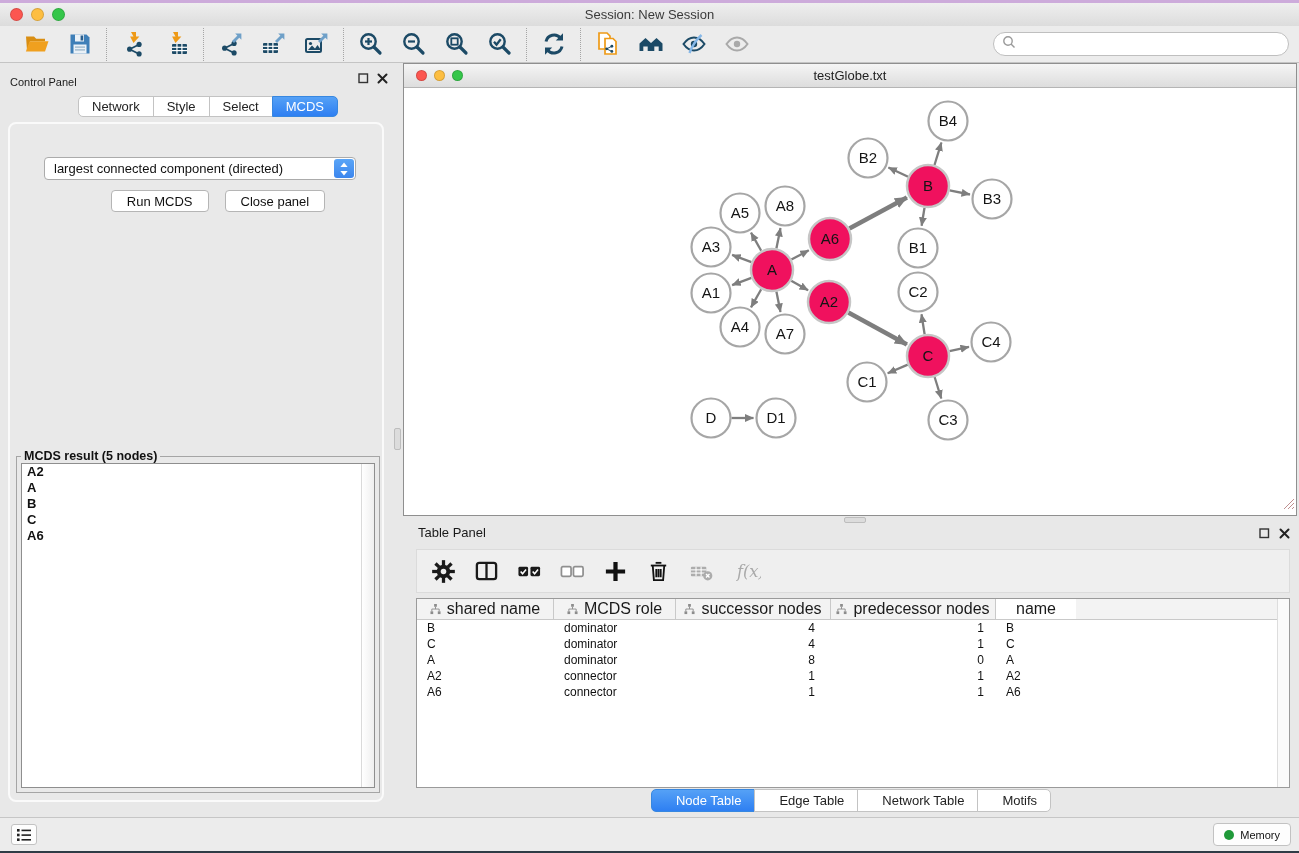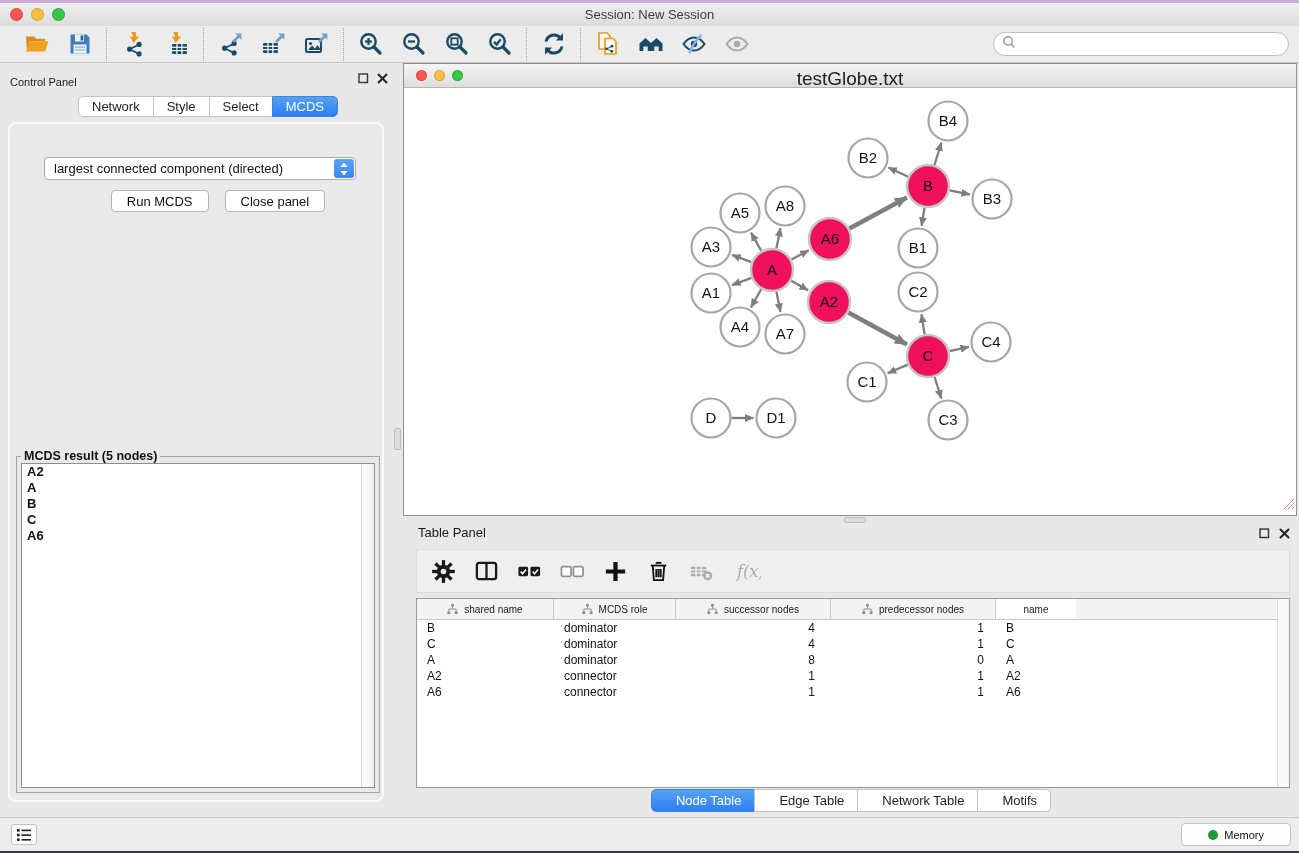--- a/index.html
+++ b/index.html
@@ -51,49 +51,49 @@
 
   
   .v-handle { position:absolute; left:394px; top:428px; width:7px; height:22px; background:#DCDCDC; border:1px solid #BDBDBD; border-radius:2px; }
   .h-handle { position:absolute; left:844px; top:517px; width:22px; height:6px; background:#DCDCDC; border:1px solid #BDBDBD; border-radius:2px; }
 
   
   .net-window { position:absolute; left:403px; top:63px; width:894px; height:453px; background:#fff; border:1px solid #8F8F8F; }
   .net-titlebar { position:relative; height:24px; background:linear-gradient(#F5F5F5,#DDDDDD); border-bottom:1px solid #B5B5B5; }
   .net-traffic { position:absolute; left:12px; top:6px; display:flex; gap:7px; }
   .ntl { width:11px; height:11px; border-radius:50%; border:1px solid rgba(0,0,0,.15); }
-  .net-title { position:absolute; left:0; right:0; top:4px; text-align:center; font-size:19px; color:#222; }
+  .net-title { position:absolute; left:0; right:0; top:4px; text-align:center; font-size:13px; color:#222; }
   .net-canvas { position:absolute; left:0; right:0; top:25px; bottom:0; overflow:hidden; }
   .corner-grip { position:absolute; right:1px; bottom:1px; }
   .corner-tl { position:absolute; left:0px; top:0px; width:0; height:0; border-top:6px solid #C96A5A; border-right:6px solid transparent; }
 
   
   .table-panel { position:absolute; left:403px; top:525px; width:896px; height:292px; background:#E8E8E8; }
   .tp-title { position:absolute; left:15px; top:0px; font-size:13px; color:#1A1A1A; }
   .tp-float { left:855px; top:2px; } .tp-close { left:875px; top:2px; }
   .tp-toolbar { position:absolute; left:13px; right:9px; top:24px; height:44px; background:#EFEFEF; border:1px solid #DBDBDB; display:flex; align-items:center; gap:17px; padding-left:13px; }
   .tp-icon { width:26px; height:26px; display:flex; align-items:center; justify-content:center; }
   .tp-icon svg { width:25px; height:25px; }
   .data-table { position:absolute; left:13px; right:9px; top:73px; height:190px; background:#fff; border:1px solid #9A9A9A; overflow:hidden; }
   .dt-head { display:grid; grid-template-columns:137px 122px 155px 165px 80px 1fr; height:21px; background:#F3F3F3; border-bottom:1px solid #C9C9C9; }
-  .dt-hcell { display:flex; align-items:center; justify-content:center; gap:6px; font-size:10px; color:#1A1A1A; border-right:1px solid #C9C9C9; overflow:hidden; }
+  .dt-hcell { display:flex; align-items:center; justify-content:center; gap:6px; font-size:16px; color:#1A1A1A; border-right:1px solid #C9C9C9; overflow:hidden; }
   .dt-hcell:last-child { border-right:none; background:#fff; }
   .dt-row { display:grid; grid-template-columns:137px 122px 155px 165px 80px 1fr; height:16px; }
   .dt-cell { font-size:12px; color:#111; display:flex; align-items:center; overflow:hidden; }
   .al { justify-content:flex-start; padding-left:10px; }
   .ar { justify-content:flex-end; padding-right:16px; }
   .ar2 { justify-content:flex-end; padding-right:12px; }
   .dt-scroll { position:absolute; top:0; bottom:0; right:0; width:12px; background:#FAFAFA; border-left:1px solid #DDD; }
   .tp-tabs { position:absolute; left:0; right:0; top:264px; display:flex; justify-content:center; }
   .tp-tabs .seg-tab { height:23px;padding-left:24px; }
 
   
   .statusbar { position:absolute; left:0; right:0; top:817px; height:34px; background:#ECECEC; border-top:1px solid #C6C6C6; }
   .status-left-btn { position:absolute; left:11px; top:6px; width:26px; height:21px; background:#FDFDFD; border:1px solid #C2C2C2; border-radius:3px; display:flex; align-items:center; justify-content:center; }
-  .memory-btn { position:absolute; right:8px; top:5px; height:23px; background:#FDFDFD; border:1px solid #C2C2C2; border-radius:4px; display:flex; align-items:center; gap:6px; padding:0 26px; }
+  .memory-btn { position:absolute; right:8px; top:5px; height:23px; background:#FDFDFD; border:1px solid #C2C2C2; border-radius:4px; display:flex; align-items:center; gap:6px; padding:0 10px; }
   .memory-dot { width:10px; height:10px; border-radius:50%; background:#1F9939; }
   .memory-label { font-size:11px; color:#111; }
 </style>
 </head>
 <body>
 
 <div class="app">
   <div class="top-strip"></div>
 
   <div class="titlebar">

